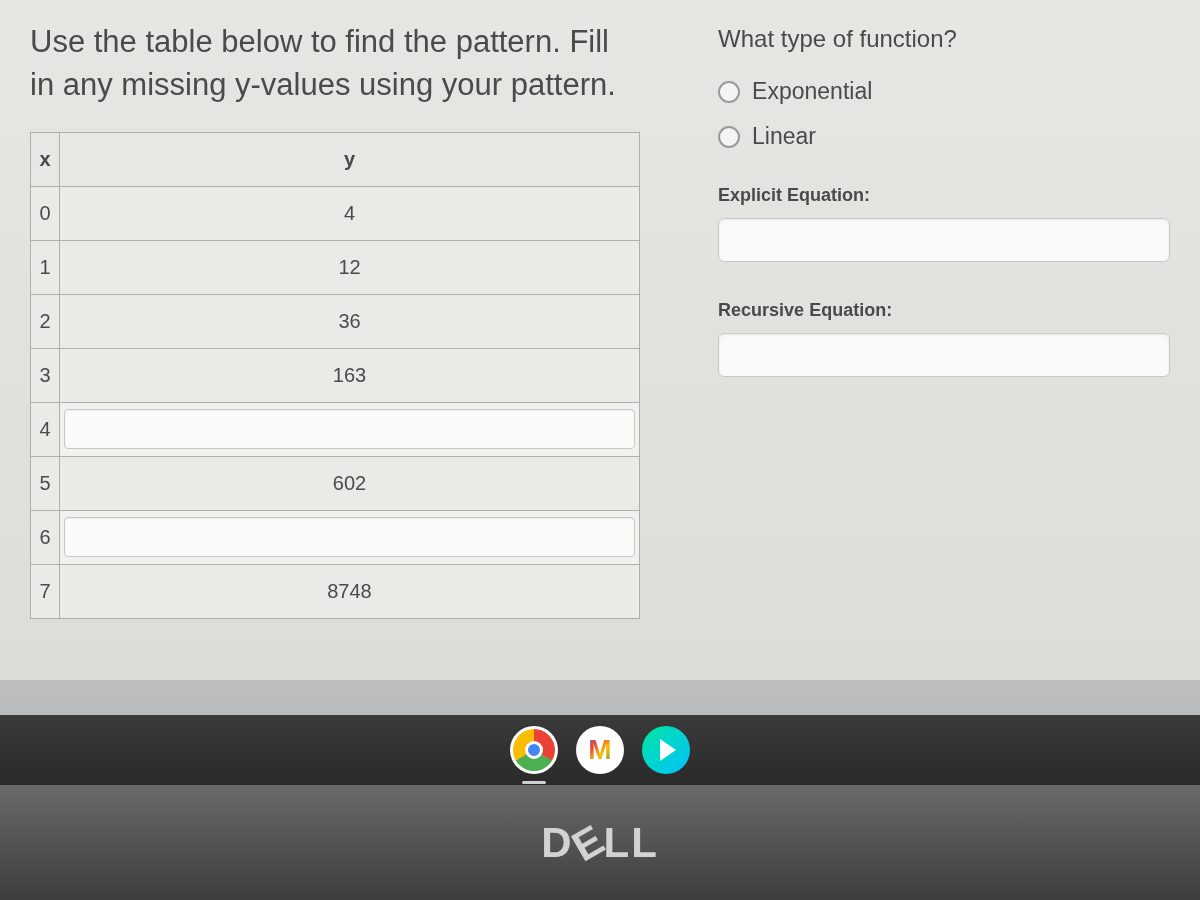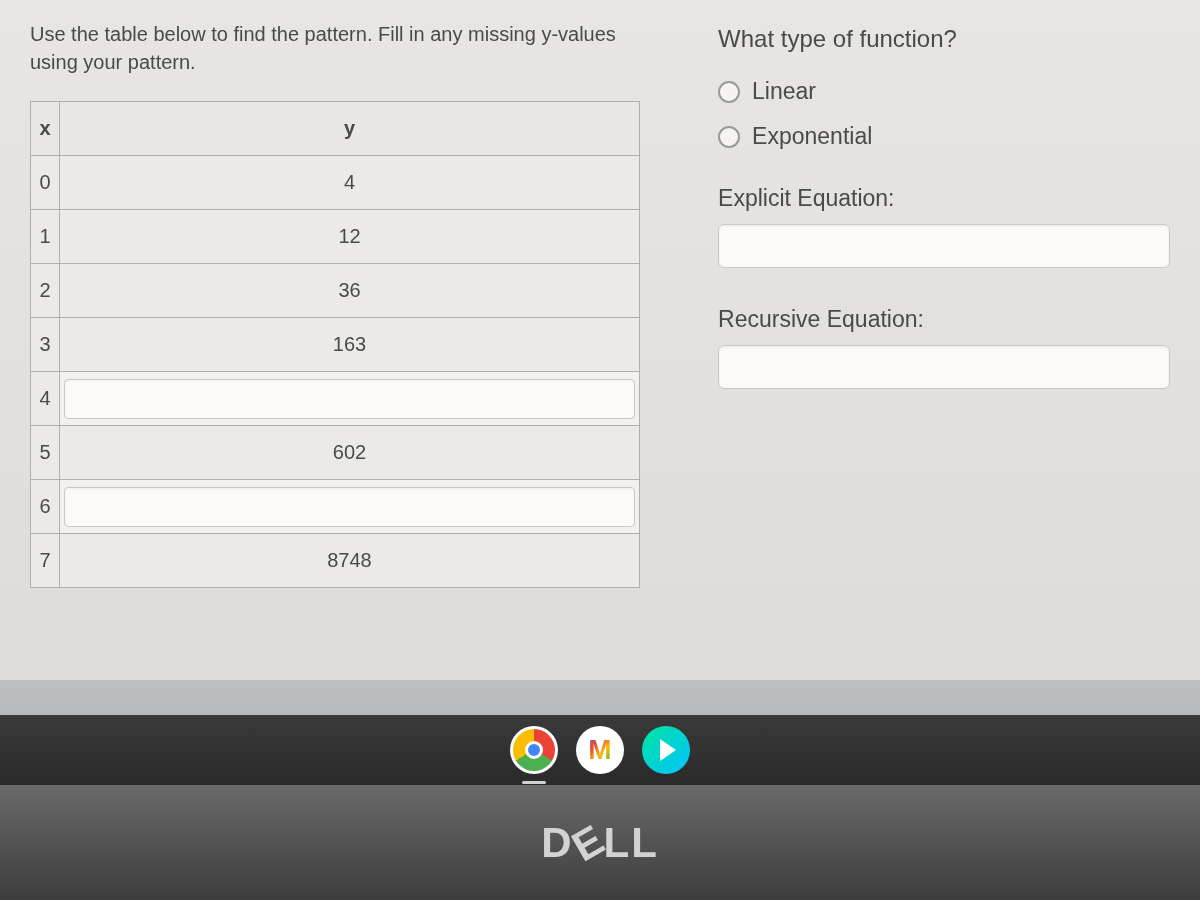--- a/index.html
+++ b/index.html
@@ -24,21 +24,21 @@
     }
     .left-column {
       flex: 1.35;
     }
     .right-column {
       flex: 1;
       padding-top: 5px;
       margin-left: 48px;
     }
     .instructions {
-      font-size: 20px;
+      font-size: 31px;
       color: #4a4a4a;
       line-height: 1.4;
       margin-bottom: 25px;
     }
     table {
       width: 100%;
       border-collapse: collapse;
       background: #ebeae7;
     }
     th, td {
@@ -88,24 +88,25 @@
       border-radius: 50%;
       background: #f5f4f1;
       cursor: pointer;
       flex-shrink: 0;
     }
     .radio-label {
       font-size: 23px;
       color: #4a4a4a;
     }
     .section-label {
-      font-size: 23px;
+      font-size: 18px;
       color: #4a4a4a;
       margin-bottom: 12px;
       margin-top: 8px;
+      font-weight: bold;
     }
     .text-input {
       width: 100%;
       height: 44px;
       border: 1px solid #c9c8c5;
       border-radius: 6px;
       background: #fbfaf8;
       box-shadow: inset 0 1px 3px rgba(0,0,0,0.08);
       font-size: 18px;
       padding: 0 10px;
@@ -264,25 +265,25 @@
       </tbody>
     </table>
   </div>
 
   <div class="right-column">
     <p class="question-title">What type of function?</p>
 
     <div class="radio-group">
       <div class="radio-row">
         <span class="radio-circle"></span>
-        <span class="radio-label">Linear</span>
+        <span class="radio-label">Exponential</span>
       </div>
       <div class="radio-row">
         <span class="radio-circle"></span>
-        <span class="radio-label">Exponential</span>
+        <span class="radio-label">Linear</span>
       </div>
     </div>
 
     <p class="section-label">Explicit Equation:</p>
     <input class="text-input" value="" style="">
 
     <p class="section-label">Recursive Equation:</p>
     <input class="text-input" value="" style="">
   </div>
 

